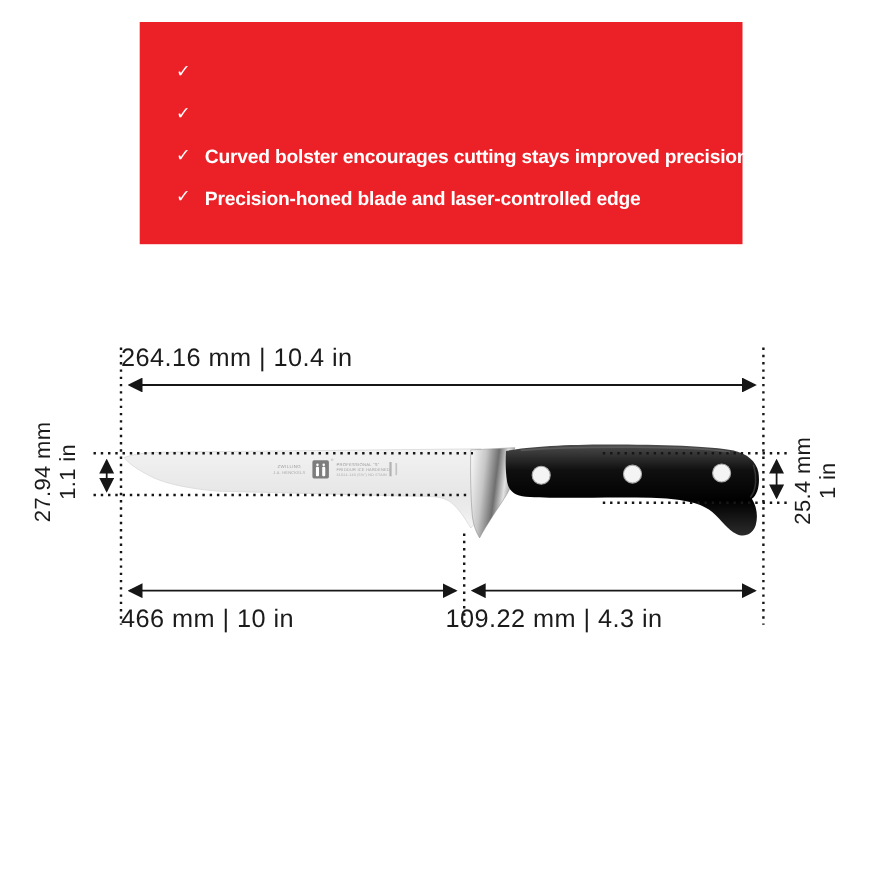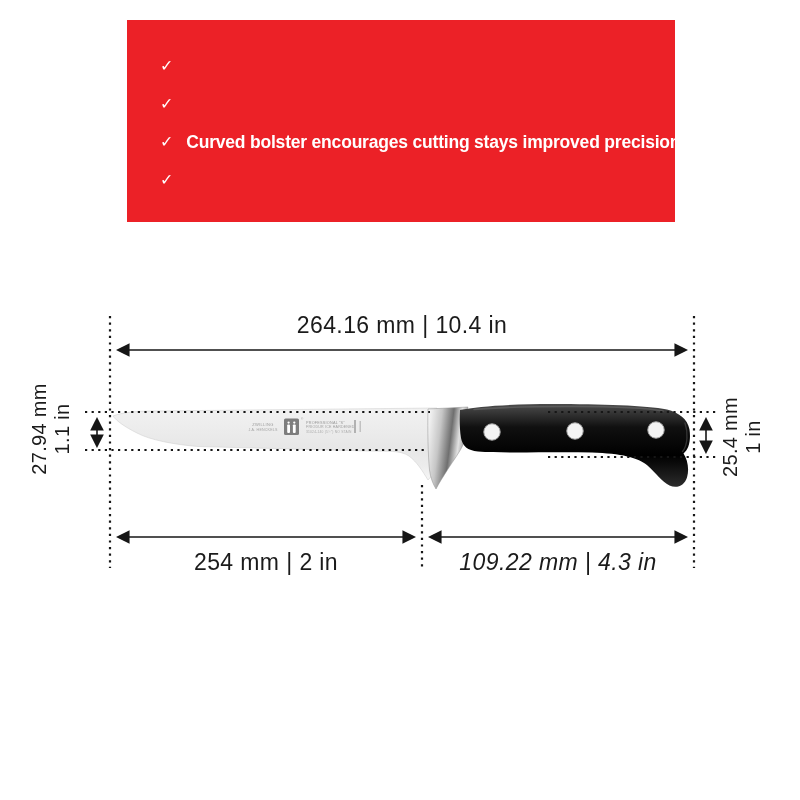--- a/index.html
+++ b/index.html
@@ -15,21 +15,21 @@
   .feature-item{
     display:flex;align-items:flex-start;line-height:38px;color:#fff;
     font-size:17.5px;font-weight:600;letter-spacing:-0.2px;white-space:nowrap;
   }
   .feature-check{
     font-size:16px;font-weight:400;margin-right:13px;flex:0 0 auto;
   }
   
   .dim-label{
     position:absolute;font-size:23px;font-weight:400;color:#1b1b1b;
-    letter-spacing:.4px;text-align:center;white-space:nowrap;
+    letter-spacing:.4px;white-space:nowrap;
   }
   .dim-label-rot{
     position:absolute;width:116px;height:46px;line-height:23px;
     font-size:20px;letter-spacing:.3px;text-align:center;white-space:nowrap;
     transform:rotate(-90deg);
   }
   .svg-layer{position:absolute;left:0;top:0;width:800px;height:800px;}
 </style>
 </head>
 <body>
@@ -42,20 +42,21 @@
     </div>
     <div class="feature-item">
       <span class="feature-check">✓</span>
     </div>
     <div class="feature-item">
       <span class="feature-check">✓</span>
       <span>Curved bolster encourages cutting stays improved precision</span>
     </div>
     <div class="feature-item">
       <span class="feature-check">✓</span>
+      <span>Precision-honed blade and laser-controlled edge</span>
     </div>
   </div>
 
   <svg class="svg-layer" viewBox="0 0 800 800" xmlns="http://www.w3.org/2000/svg">
     <defs>
       <marker id="ah" viewBox="0 0 10 10" refX="8.5" refY="5" markerWidth="8.5" markerHeight="8.5" orient="auto-start-reverse">
         <path d="M0 0 L10 5 L0 10 z" fill="#161616"></path>
       </marker>
       <linearGradient id="bladeGrad" x1="0" y1="0" x2="0" y2="1">
         <stop offset="0" stop-color="#f2f2f2"></stop>
@@ -134,23 +135,23 @@
       <line x1="118" y1="350" x2="686" y2="350" marker-start="url(#ah)" marker-end="url(#ah)"></line>
       <line x1="118" y1="537" x2="414" y2="537" marker-start="url(#ah)" marker-end="url(#ah)"></line>
       <line x1="430" y1="537" x2="686" y2="537" marker-start="url(#ah)" marker-end="url(#ah)"></line>
       <line x1="97" y1="419" x2="97" y2="446" marker-start="url(#ah)" marker-end="url(#ah)"></line>
       <line x1="706" y1="419" x2="706" y2="452" marker-start="url(#ah)" marker-end="url(#ah)"></line>
     </g>
   </svg>
 
   <div class="dim-label" style="left:110px;top:312px;width:584px;">264.16 mm | 10.4 in</div>
 
-  <div class="dim-label" style="left:110px;top:549px;width:312px;">254 mm | 2 in</div>
+  <div class="dim-label" style="left:110px;top:549px;width:312px;">466 mm | 10 in</div>
 
-  <div class="dim-label" style="left:422px;top:549px;width:272px;font-style:italic;">109.22 mm | 4.3 in</div>
+  <div class="dim-label" style="left:405px;top:549px;width:272px;">109.22 mm | 4.3 in</div>
 
   <div class="dim-label-rot" style="left:-7px;top:406px;">
     <div>27.94 mm</div>
     <div>1.1 in</div>
   </div>
 
   <div class="dim-label-rot" style="left:684px;top:414px;">
     <div>25.4 mm</div>
     <div>1 in</div>
   </div>

